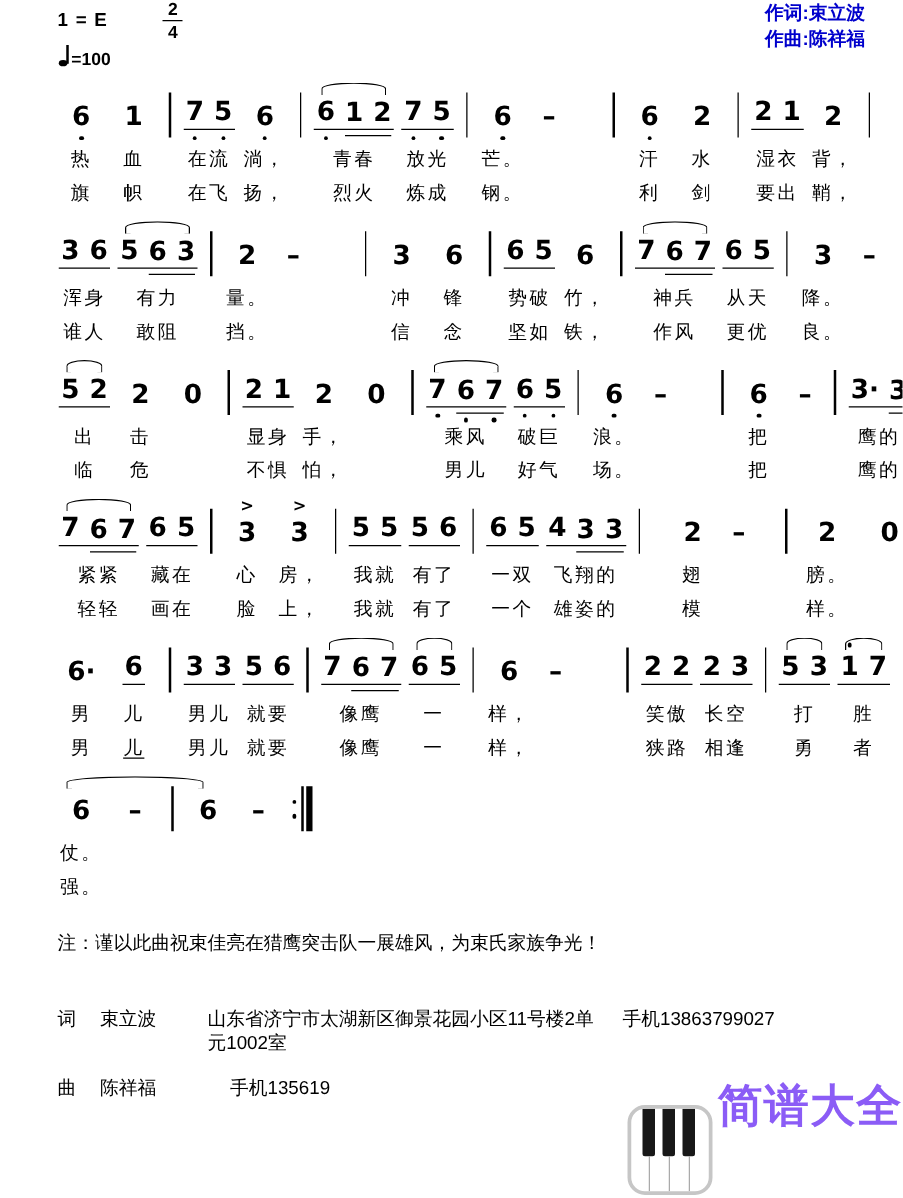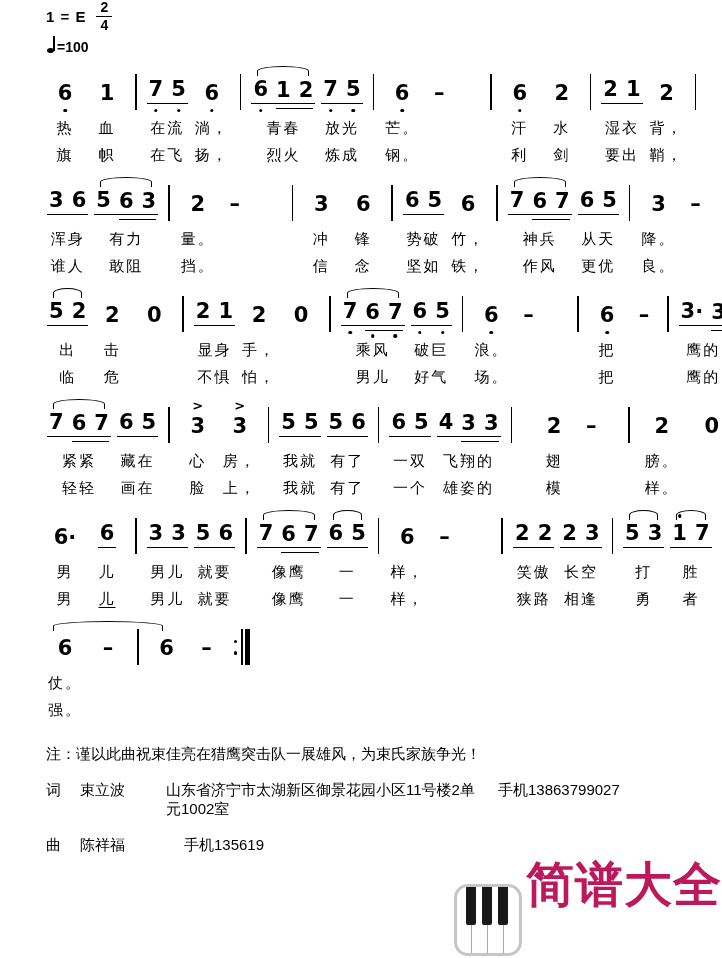--- a/index.html
+++ b/index.html
@@ -6,21 +6,21 @@
   body{
     width:722px;height:958px;background:#fff;position:relative;overflow:hidden;
     font-family:"Liberation Sans", sans-serif;color:#000;
   }
   .title{
     text-align:center;font-size:27px;font-weight:bold;letter-spacing:2px;
     margin:16px 0 4px;
   }
   .meta{position:relative;height:56px;}
   .keyblock{position:absolute;left:46px;top:0;font-size:15px;}
-  .keyline{display:flex;align-items:center;}
+  .keyline{display:flex;align-items:center;gap:34px;}
   .keysig{font-weight:bold;letter-spacing:1px;}
   .ts{display:inline-flex;flex-direction:column;align-items:center;font-size:14px;line-height:1.1;margin-left:10px;font-weight:bold;}
   .tsn{border-bottom:1.4px solid #000;padding:0 4px 1px;}
   .tsd{padding-top:1px;}
   .tempoline{margin-top:5px;font-size:14px;display:flex;align-items:flex-end;font-weight:bold;}
   .qnote{display:inline-block;width:7px;height:5px;background:#000;border-radius:50%;position:relative;margin:0 3px 2px 1px;}
   .qnote::after{content:"";position:absolute;right:-1px;bottom:2px;width:1.6px;height:15px;background:#000;}
   .credits{position:absolute;right:30px;top:0;font-size:15px;line-height:21px;font-weight:bold;}
 
   #score{padding:8px 18px 0 44px;}
@@ -46,32 +46,32 @@
   .endrep{display:flex;align-items:center;margin:10px 0 0 8px;height:36px;flex:none;}
   .erdots{display:flex;flex-direction:column;gap:8px;margin-right:4px;}
   .erdot{width:3.5px;height:3.5px;background:#000;border-radius:50%;}
   .erthin{width:1.6px;height:36px;background:#000;}
   .erthick{width:4.5px;height:36px;background:#000;margin-left:2.5px;}
 
   .note-line{margin:26px 0 0 46px;font-size:15px;}
   .contact{display:flex;margin:17px 0 0 46px;font-size:15px;align-items:baseline;}
   .c-role{width:34px;flex:none;}
   .c-name{width:86px;flex:none;}
-  .c-addr{width:314px;flex:none;}
+  .c-addr{width:314px;flex:none;margin-top:25px;}
   .c-plabel{width:48px;flex:none;text-align:right;}
   .c-phone{flex:none;text-align:right;}
 
   .watermark{position:absolute;right:0;bottom:2px;display:flex;align-items:flex-start;background:transparent;}
   .piano{width:62px;height:66px;border:3px solid #c6c6c6;border-radius:14px;background:#fff;position:relative;overflow:hidden;margin-top:22px;flex:none;}
   .bk{position:absolute;top:0;height:38px;width:10px;background:#181818;border-radius:0 0 2px 2px;}
   .bk1{left:9px;}.bk2{left:25px;}.bk3{left:41px;}
   .wl{position:absolute;top:38px;bottom:0;width:1.5px;background:#aaa;}
   .wl1{left:13.5px;}.wl2{left:29.5px;}.wl3{left:45.5px;}
   .wm-text{margin-left:4px;}
-  .wm-name{font-size:48px;font-weight:bold;color:#be185d;line-height:46px;letter-spacing:1px;white-space:nowrap;}
+  .wm-name{font-size:36px;font-weight:bold;color:#8b5cf6;line-height:46px;letter-spacing:1px;white-space:nowrap;}
   .wm-domain{font-size:19px;color:#3a3a3a;margin-top:-3px;letter-spacing:0.5px;}
 </style>
 </head>
 <body>
 
 <div class="page">
 
 
   <div class="meta">
     <div class="keyblock">
@@ -80,20 +80,24 @@
         <span class="ts">
           <span class="tsn">2</span>
           <span class="tsd">4</span>
         </span>
       </div>
       <div class="tempoline">
         <span class="qnote"></span>
         <span>=100</span>
       </div>
     </div>
+    <div class="credits" id="credits" style="color: rgb(0, 0, 204);">
+      <div>作词:束立波</div>
+      <div>作曲:陈祥福</div>
+    </div>
   </div>
 
   <div id="score">
       <div class="system">
         <div class="col" style="min-width: 36px;">
           <div class="nz">
             <div class="grp">
               <span class="nt">6<span class="ld"></span></span>
             </div>
           </div>

